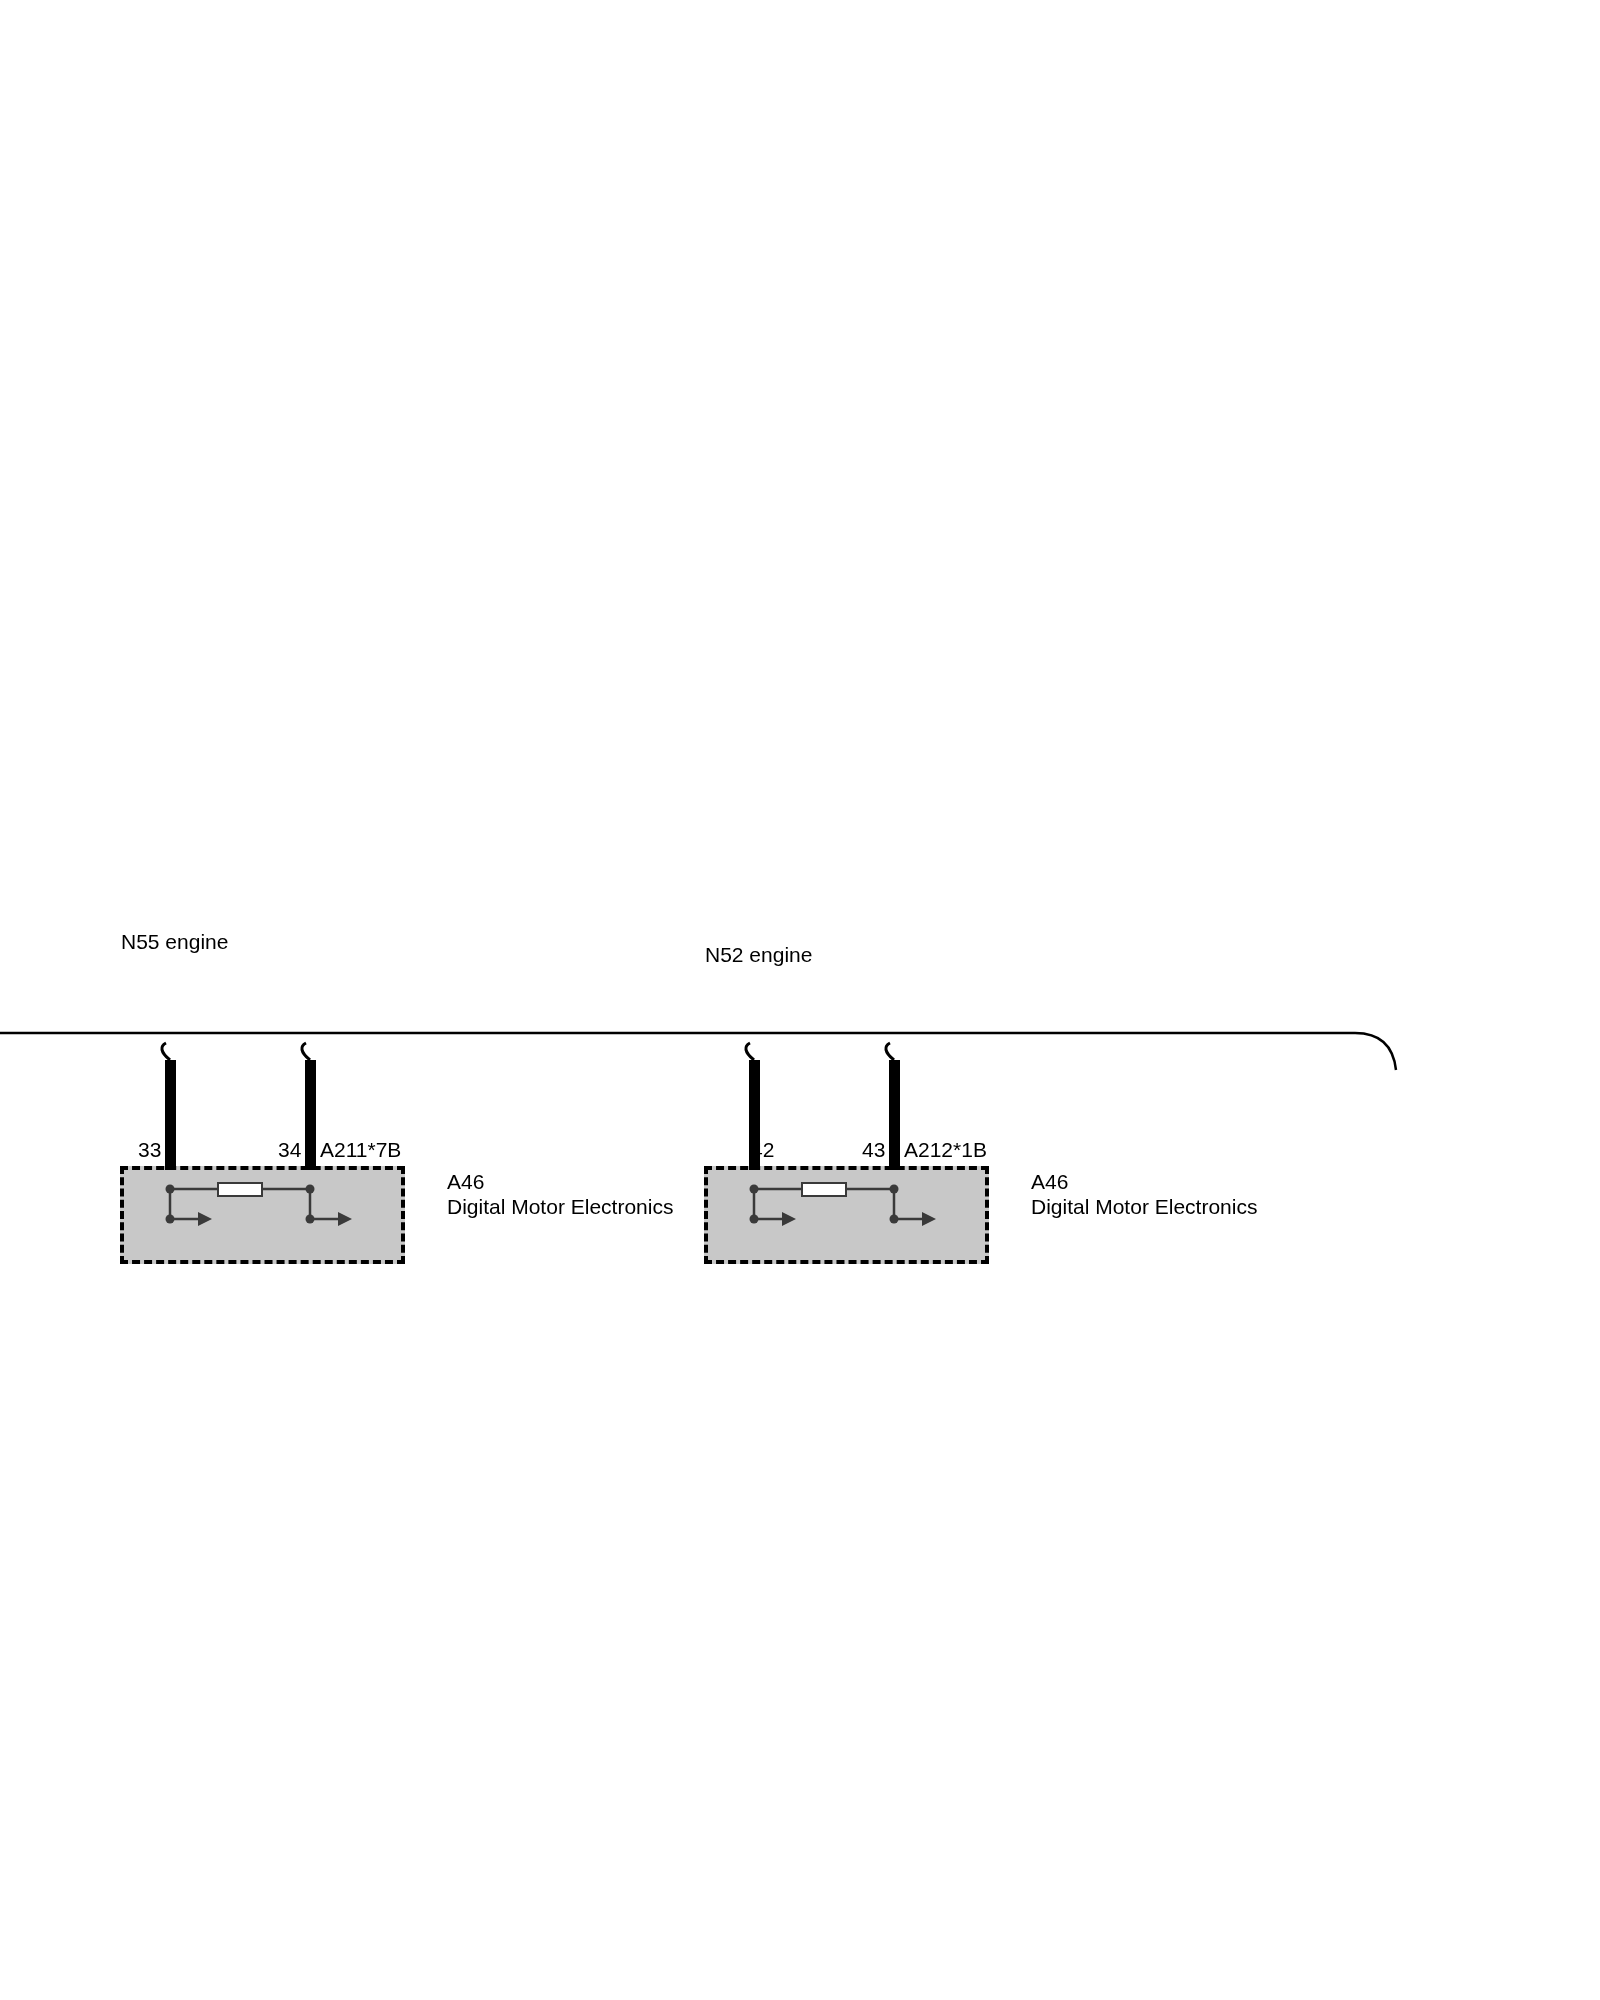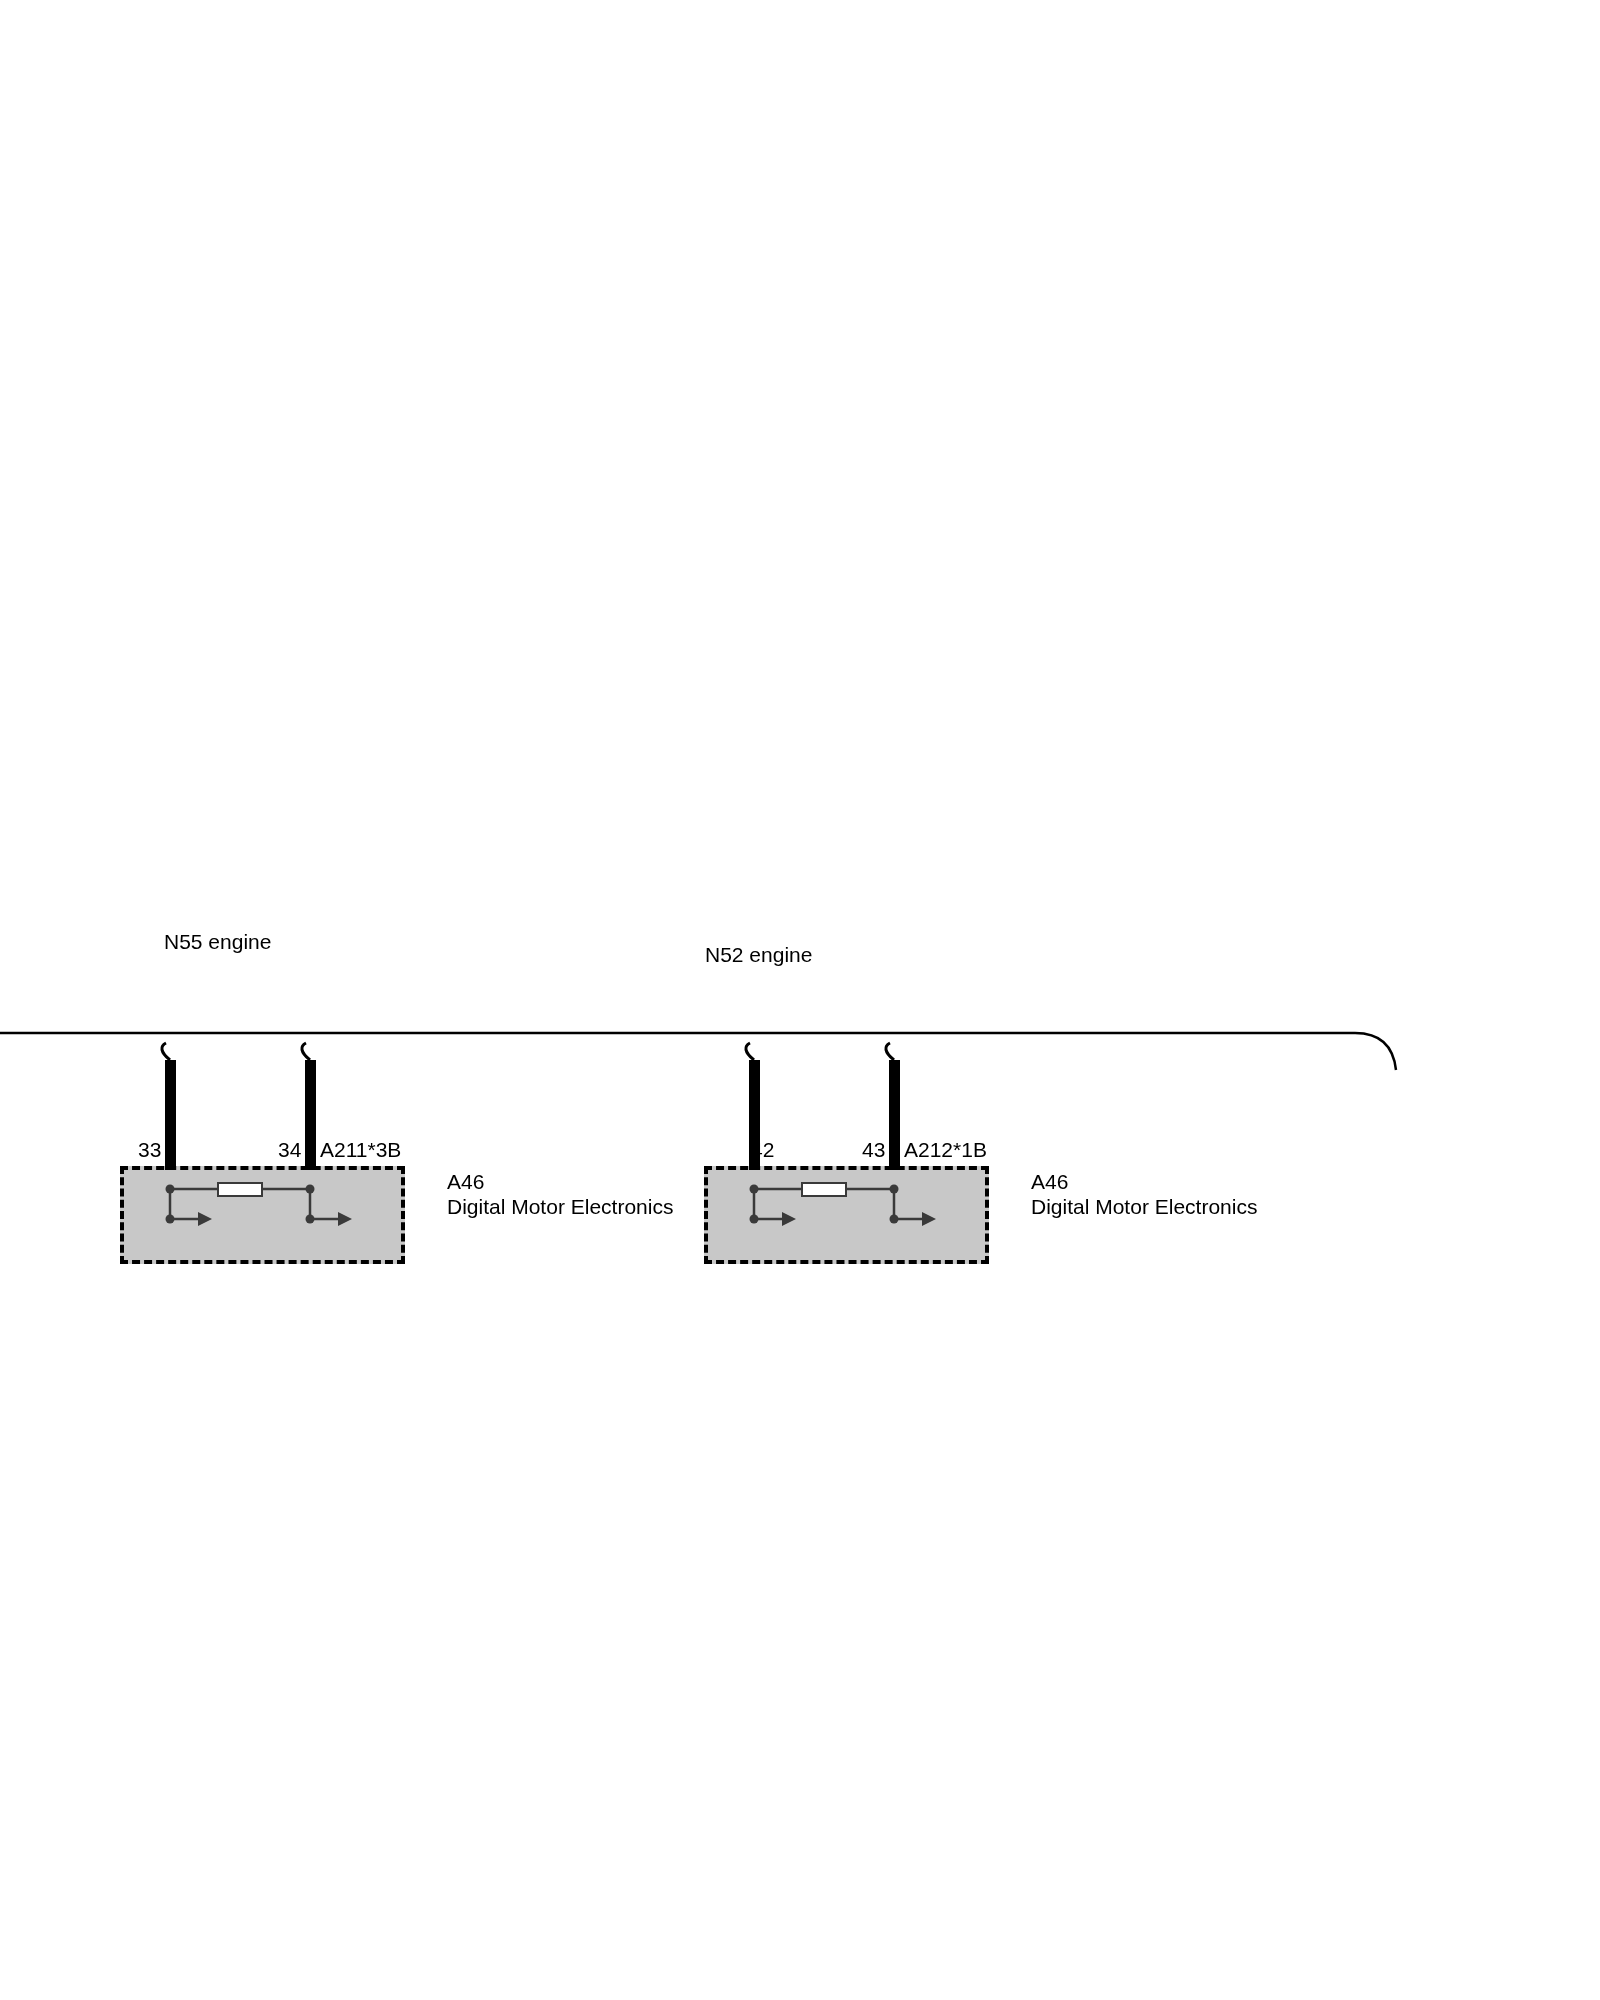--- a/index.html
+++ b/index.html
@@ -51,27 +51,27 @@
     width: 1600px;
     height: 2000px;
     pointer-events: none;
   }
 </style>
 </head>
 <body>
 
 <div id="page">
 
-  <div class="label" style="left:121px; top:929px;margin-left:43px;">N55 engine</div>
+  <div class="label" style="left:121px; top:929px;">N55 engine</div>
 
   <div class="label" style="left:705px; top:942px;">N52 engine</div>
 
   <div class="pin-label" style="left:138px; top:1138px;text-align:center;">33</div>
   <div class="pin-label" style="left:278px; top:1138px;">34</div>
-  <div class="pin-label" style="left:320px; top:1138px;">A211*3B</div>
+  <div class="pin-label" style="left:320px; top:1138px;">A211*7B</div>
 
   <div class="pin-label" style="left:722px; top:1138px;margin-left:29px;">42</div>
   <div class="pin-label" style="left:862px; top:1138px;">43</div>
   <div class="pin-label" style="left:904px; top:1138px;">A212*1B</div>
 
   <div class="module" style="left:120px; top:1166px; width:285px; height:98px;"></div>
   <div class="module" style="left:704px; top:1166px; width:285px; height:98px;"></div>
 
   <div class="module-caption" style="left:415px; top:1168px;">A46</div>
   <div class="module-caption" style="left:415px; top:1193px;">Digital Motor Electronics</div>

